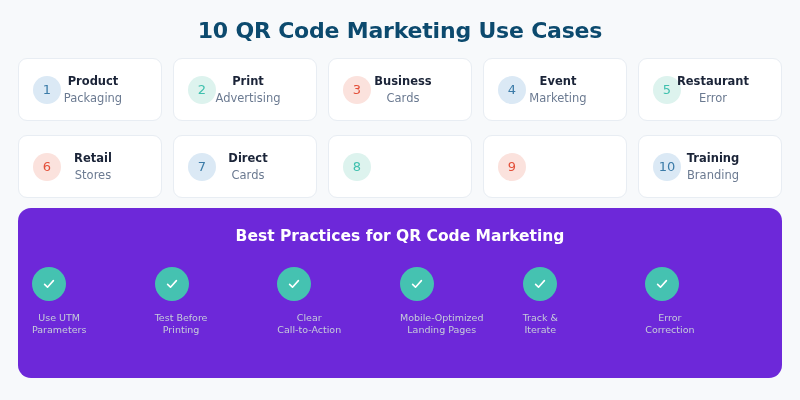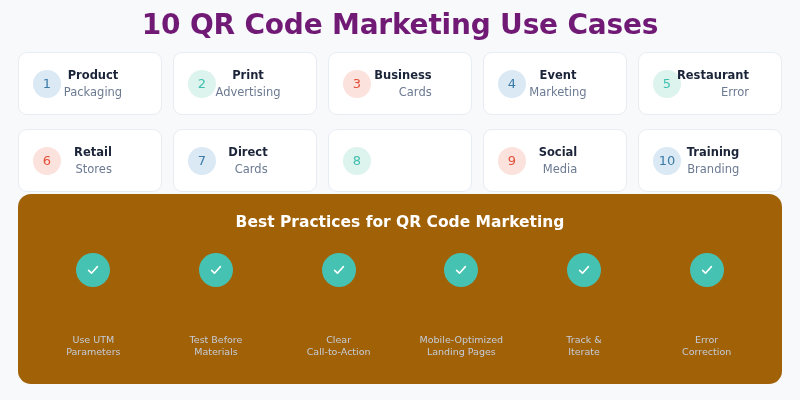--- a/index.html
+++ b/index.html
@@ -21,25 +21,25 @@
   .page {
     width: 800px;
     height: 400px;
     position: relative;
     padding: 0 18px;
   }
 
   
   .page-title {
     text-align: center;
-    font-size: 28px;
+    font-size: 22px;
     font-weight: bold;
-    color: #701a75;
+    color: #0c4a6e;
     letter-spacing: -0.2px;
-    padding-top: 11px;
+    padding-top: 17px;
     padding-bottom: 0;
     line-height: 28px;
   }
 
   
   .usecase-grid {
     margin-top: 13px;
     display: grid;
     grid-template-columns: repeat(5, 1fr);
     grid-template-rows: repeat(2, 63px);
@@ -92,51 +92,49 @@
     white-space: nowrap;
   }
 
   .usecase-sub {
     display: block;
     font-size: 11.5px;
     font-weight: normal;
     color: #6b7a91;
     white-space: nowrap;
     margin-top: 2px;
-    text-align: right;
   }
 
   
   .practices-panel {
-    margin-top: 2px;
-    background: #a16207;
+    margin-top: 10px;
+    background: #6d28d9;
     border-radius: 13px;
-    height: 190px;
+    height: 170px;
     padding: 18px 14px 0 14px;
   }
 
   .practices-title {
     text-align: center;
     color: #ffffff;
     font-size: 15.5px;
     font-weight: bold;
     line-height: 20px;
   }
 
   .practices-row {
     margin-top: 21px;
     display: grid;
     grid-template-columns: repeat(6, 1fr);
   }
 
   .practice-item {
     display: flex;
     flex-direction: column;
-    align-items: center;
-    gap: 36px;
+    align-items: flex-start;
   }
 
   .practice-check {
     width: 34px;
     height: 34px;
     border-radius: 50%;
     background: #45c2b1;
     display: flex;
     align-items: center;
     justify-content: center;
@@ -208,24 +206,20 @@
         <div class="usecase-text">
           <span class="usecase-title">Direct</span>
           <span class="usecase-sub">Cards</span>
         </div>
       </div>
       <div class="usecase-card">
         <div class="usecase-badge badge-teal">8</div>
       </div>
       <div class="usecase-card">
         <div class="usecase-badge badge-red">9</div>
-        <div class="usecase-text">
-          <span class="usecase-title">Social</span>
-          <span class="usecase-sub">Media</span>
-        </div>
       </div>
       <div class="usecase-card">
         <div class="usecase-badge badge-blue">10</div>
         <div class="usecase-text">
           <span class="usecase-title">Training</span>
           <span class="usecase-sub">Branding</span>
         </div>
       </div>
     </div>
 
@@ -241,21 +235,21 @@
           <div class="practice-label">Use UTM
 Parameters</div>
         </div>
         <div class="practice-item">
           <div class="practice-check">
             <svg width="14" height="14" viewBox="0 0 14 14" aria-hidden="true">
               <path d="M2.6 7.4 L5.5 10.2 L11.4 3.6" fill="none" stroke="#ffffff" stroke-width="1.6" stroke-linecap="round" stroke-linejoin="round"></path>
             </svg>
           </div>
           <div class="practice-label">Test Before
-Materials</div>
+Printing</div>
         </div>
         <div class="practice-item">
           <div class="practice-check">
             <svg width="14" height="14" viewBox="0 0 14 14" aria-hidden="true">
               <path d="M2.6 7.4 L5.5 10.2 L11.4 3.6" fill="none" stroke="#ffffff" stroke-width="1.6" stroke-linecap="round" stroke-linejoin="round"></path>
             </svg>
           </div>
           <div class="practice-label">Clear
 Call-to-Action</div>
         </div>

